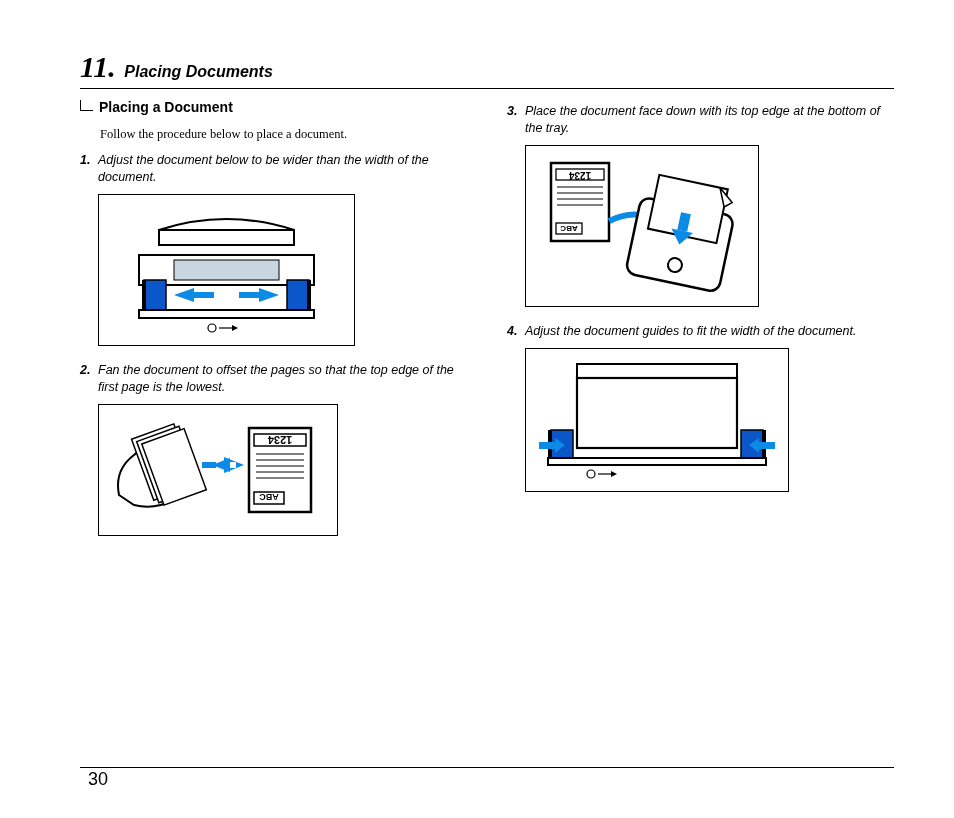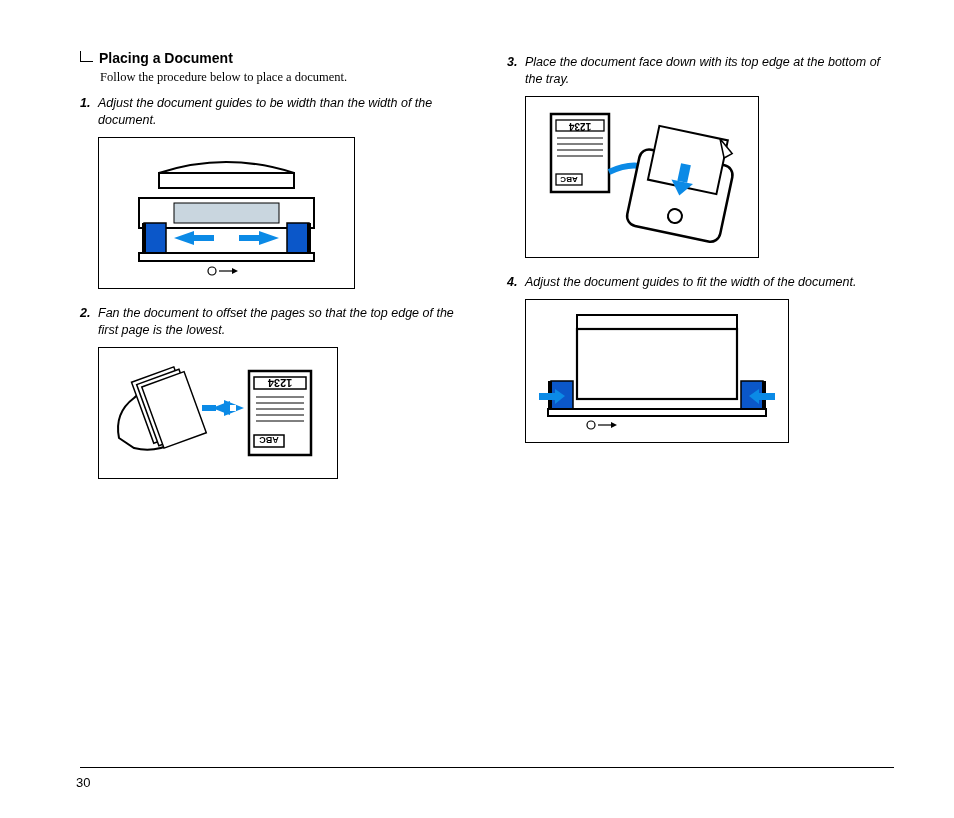--- a/index.html
+++ b/index.html
@@ -61,21 +61,21 @@
     border: 1.5px solid #000;
     border-top: none;
     border-right: none;
     margin-right: 6px;
     position: relative;
     top: -1px;
   }
   .sub-sub {
     font-family: "Times New Roman", serif;
     font-size: 12.5px;
-    margin: 4px 0 10px 20px;
+    margin: 12px 0 10px 20px;
   }
   .step {
     display: flex;
     align-items: flex-start;
     margin: 4px 0 6px 0;
     font-size: 12.5px;
     line-height: 1.35;
   }
   .step-num {
     font-weight: bold;
@@ -94,52 +94,56 @@
     justify-content: center;
     background: #fff;
   }
   .fig1 { width: 255px; height: 150px; }
   .fig2 { width: 238px; height: 130px; }
   .fig3 { width: 232px; height: 160px; }
   .fig4 { width: 262px; height: 142px; }
   .page-number {
     position: absolute;
     bottom: 28px;
-    left: 76px;
-    font-size: 13px;
+    left: 88px;
+    font-size: 18px;
     font-family: Arial, Helvetica, sans-serif;
   }
   .footer-rule {
     position: absolute;
     bottom: 50px;
     left: 80px;
     right: 60px;
     border-top: 1px solid #000;
   }
   svg { display:block; }
 </style>
 </head>
 <body>
 
 <div class="page">
 
+  <div class="chapter-header">
+    <span class="chapter-number">11.</span>
+    <span class="chapter-title">Placing Documents</span>
+  </div>
 
 
   <div class="columns">
 
     <div class="col">
 
       <div class="sub-heading">
         <span class="sub-bullet"></span><span>Placing a Document</span>
       </div>
       <div class="sub-sub">Follow the procedure below to place a document.</div>
 
       <div class="step">
         <div class="step-num">1.</div>
-        <div class="step-text">Adjust the document guides to be width than the width of the document.</div>
+        <div class="step-text">Adjust the document below to be wider than the width of the document.</div>
       </div>
 
       <div class="figure fig1" aria-label="Scanner feeder with guides being widened outward">
         <svg width="245" height="140" viewBox="0 0 245 140">
 
           <path d="M55 30 Q122 8 190 30 L190 45 L55 45 Z" fill="#fff" stroke="#000" stroke-width="2"></path>
           <rect x="55" y="30" width="135" height="15" fill="#fff" stroke="#000" stroke-width="2"></rect>
 
           <rect x="35" y="55" width="175" height="30" fill="#fff" stroke="#000" stroke-width="2"></rect>
           <rect x="70" y="60" width="105" height="20" fill="#c9d6df" stroke="#000" stroke-width="1"></rect>

